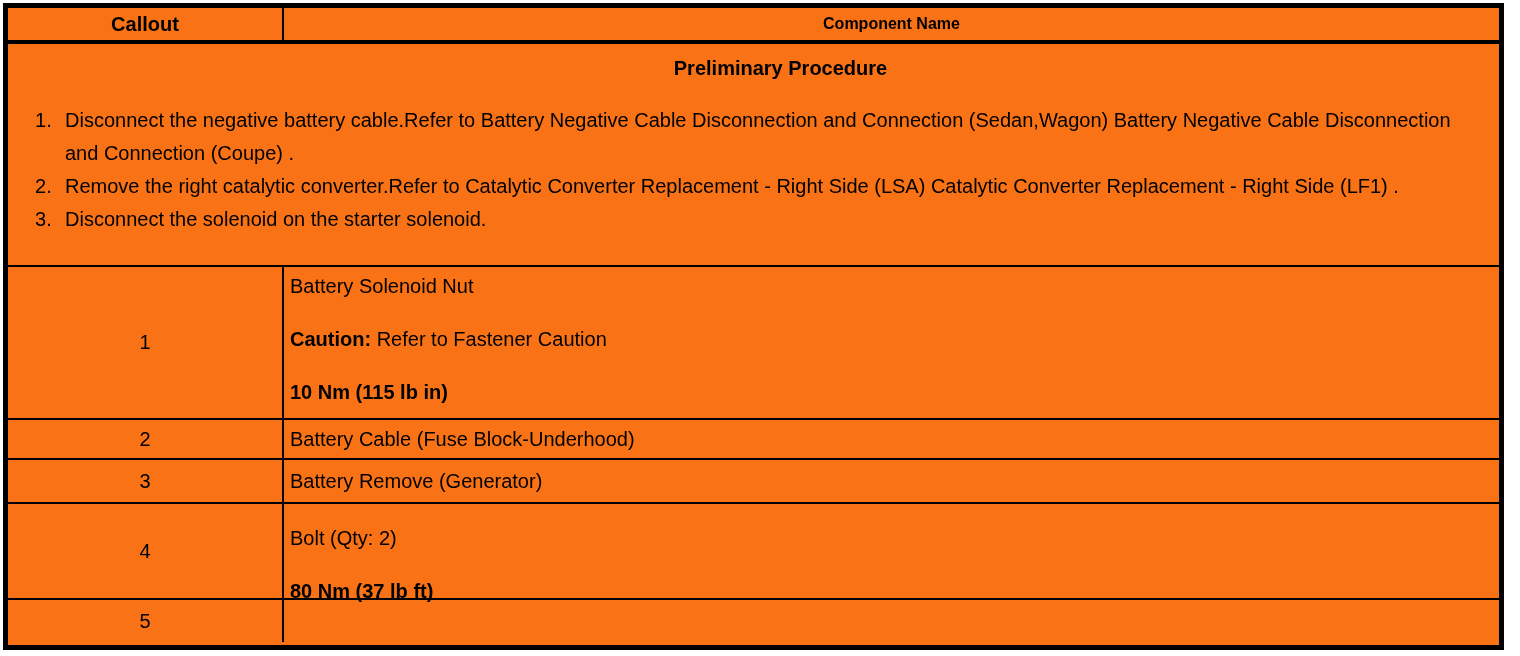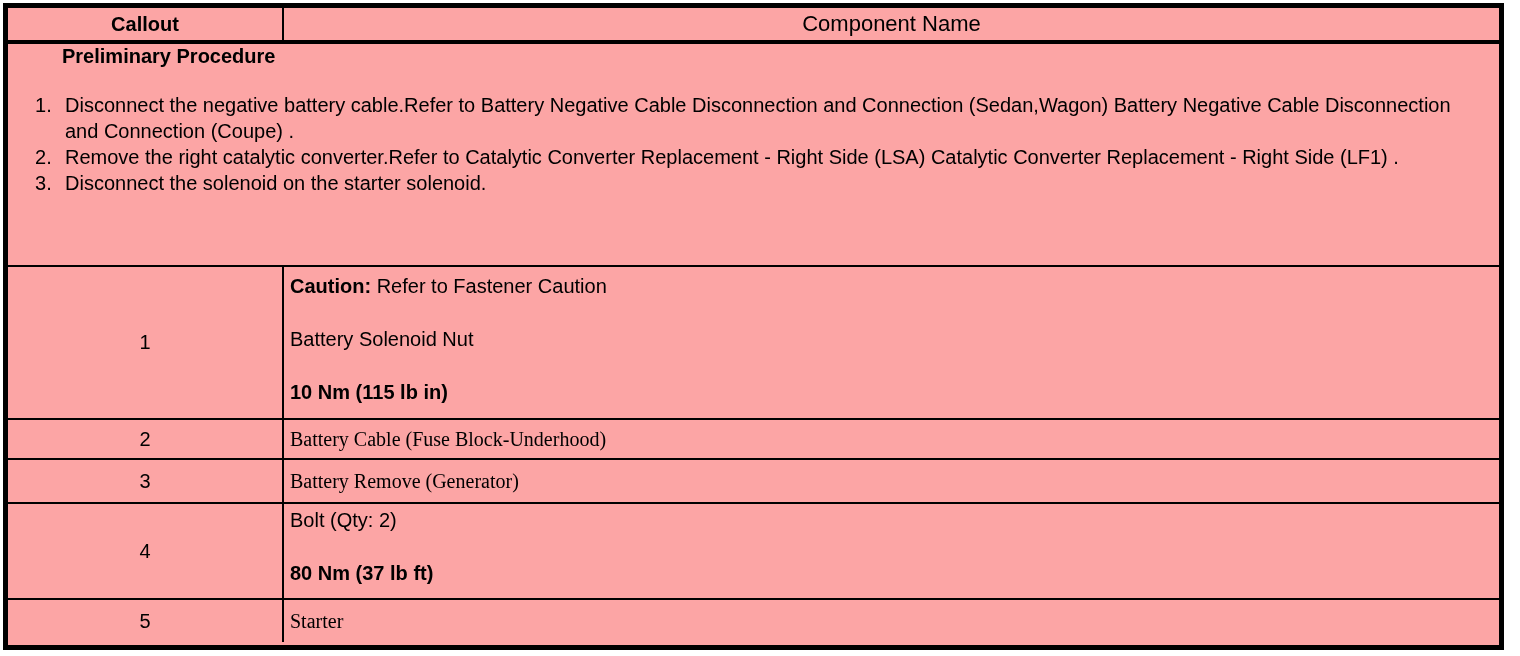--- a/index.html
+++ b/index.html
@@ -7,63 +7,64 @@
     width: 1520px; height: 656px;
     background: #ffffff;
     font-family: "Liberation Sans", sans-serif;
     color: #000000;
   }
   .doc-table {
     position: absolute;
     left: 3px; top: 3px;
     width: 1501px; height: 647px;
     border: 5px solid #000000;
-    background: #fca5a5;
+    background: #f97316;
   }
   
   .header-row {
     display: flex;
     height: 36px;
     border-bottom: 4px solid #000000;
   }
   .header-callout {
     width: 276px;
     border-right: 2px solid #000000;
     display: flex; align-items: center; justify-content: center;
     font-weight: bold; font-size: 20px;
   }
   .header-component {
     flex: 1;
     display: flex; align-items: center; justify-content: center;
-    font-weight: normal; font-size: 22px;
+    font-weight: bold; font-size: 16px;
   }
   
   .prelim-section {
     height: 223px;
     border-bottom: 2px solid #000000;
     font-size: 20px;
     overflow: hidden;
   }
   .prelim-title {
-    margin-top: 0;
+    margin-top: 12px;
     margin-left: 54px;
     font-weight: bold;
     line-height: 24px;
+    text-align: center;
   }
   .prelim-list {
     list-style: none;
     counter-reset: step;
     margin-top: 24px;
     padding-right: 35px;
   }
   .prelim-list li {
     counter-increment: step;
     position: relative;
     padding-left: 57px;
-    line-height: 26px;
+    line-height: 33px;
   }
   .prelim-list li::before {
     content: counter(step) ".";
     position: absolute;
     left: 27px;
     top: 0;
   }
   
   .row {
     display: flex;
@@ -74,29 +75,29 @@
   .callout-cell {
     width: 276px;
     border-right: 2px solid #000000;
     display: flex; align-items: center; justify-content: center;
   }
   .component-cell {
     flex: 1;
     padding-left: 6px;
   }
   .component-cell.centered {
-    display: flex; align-items: center; font-family: Liberation Serif, serif;
+    display: flex; align-items: center;
   }
   .row-1 { height: 153px; }
   .row-2 { height: 40px; }
   .row-3 { height: 44px; }
   .row-4 { height: 96px; }
   .row-5 { height: 42px; }
   .row-1 .component-cell { padding-top: 8px; }
-  .row-4 .component-cell { padding-top: 5px; }
+  .row-4 .component-cell { padding-top: 23px; }
   .comp-line {
     line-height: 22px;
     margin-bottom: 31px;
   }
   .comp-line:last-child { margin-bottom: 0; }
   .bold { font-weight: bold; }
 </style>
 </head>
 <body>
 
@@ -112,22 +113,22 @@
     <ol class="prelim-list">
       <li>Disconnect the negative battery cable.Refer to Battery Negative Cable Disconnection and Connection (Sedan,Wagon) Battery Negative Cable Disconnection and Connection (Coupe) .</li>
       <li>Remove the right catalytic converter.Refer to Catalytic Converter Replacement - Right Side (LSA) Catalytic Converter Replacement - Right Side (LF1) .</li>
       <li>Disconnect the solenoid on the starter solenoid.</li>
     </ol>
   </div>
 
   <div class="row row-1">
     <div class="callout-cell">1</div>
     <div class="component-cell">
+      <div class="comp-line">Battery Solenoid Nut</div>
       <div class="comp-line"><span class="bold">Caution:</span><span> Refer to Fastener Caution</span></div>
-      <div class="comp-line">Battery Solenoid Nut</div>
       <div class="comp-line bold">10 Nm (115 lb in)</div>
     </div>
   </div>
 
   <div class="row row-2">
     <div class="callout-cell">2</div>
     <div class="component-cell centered">Battery Cable (Fuse Block-Underhood)</div>
   </div>
 
   <div class="row row-3">
@@ -138,16 +139,15 @@
   <div class="row row-4">
     <div class="callout-cell">4</div>
     <div class="component-cell">
       <div class="comp-line">Bolt (Qty: 2)</div>
       <div class="comp-line bold">80 Nm (37 lb ft)</div>
     </div>
   </div>
 
   <div class="row row-5">
     <div class="callout-cell">5</div>
-    <div class="component-cell centered">Starter</div>
   </div>
 
 </div>
 
 </body></html>

